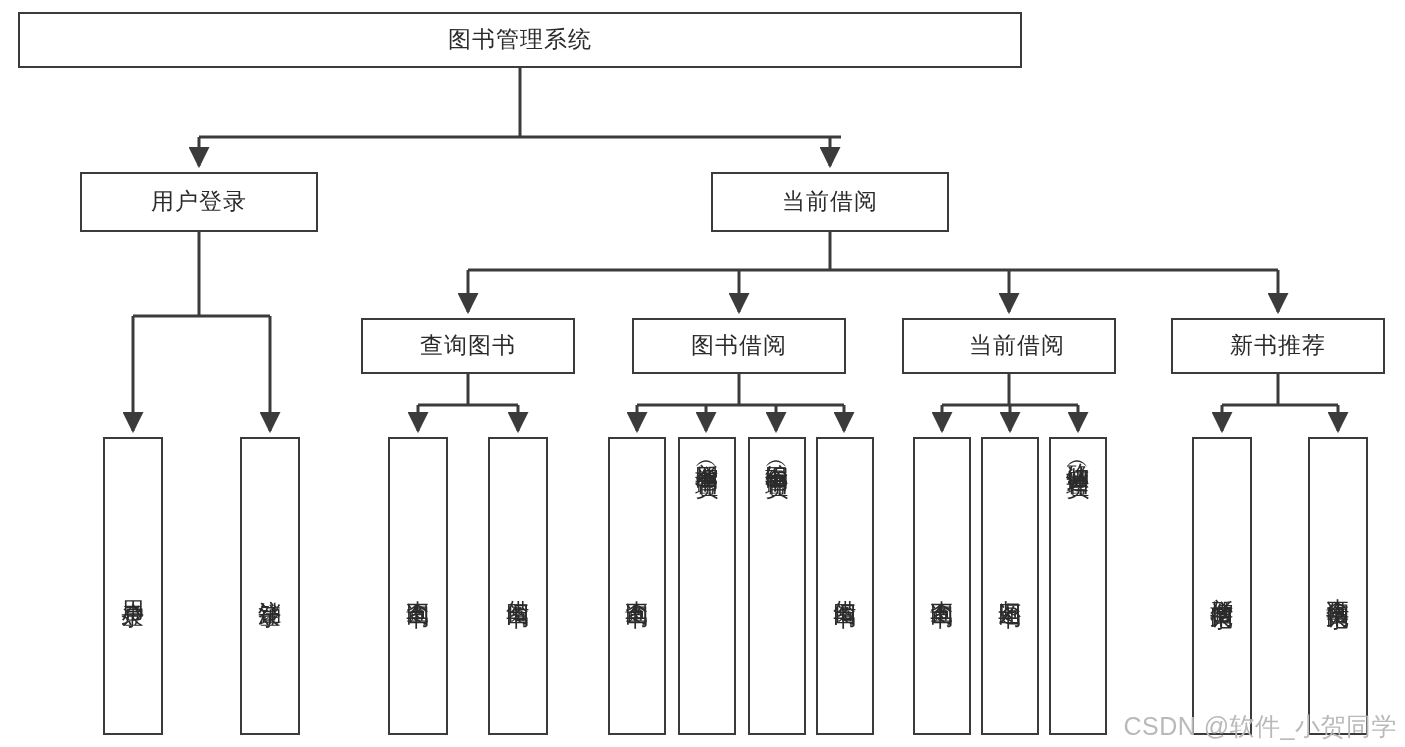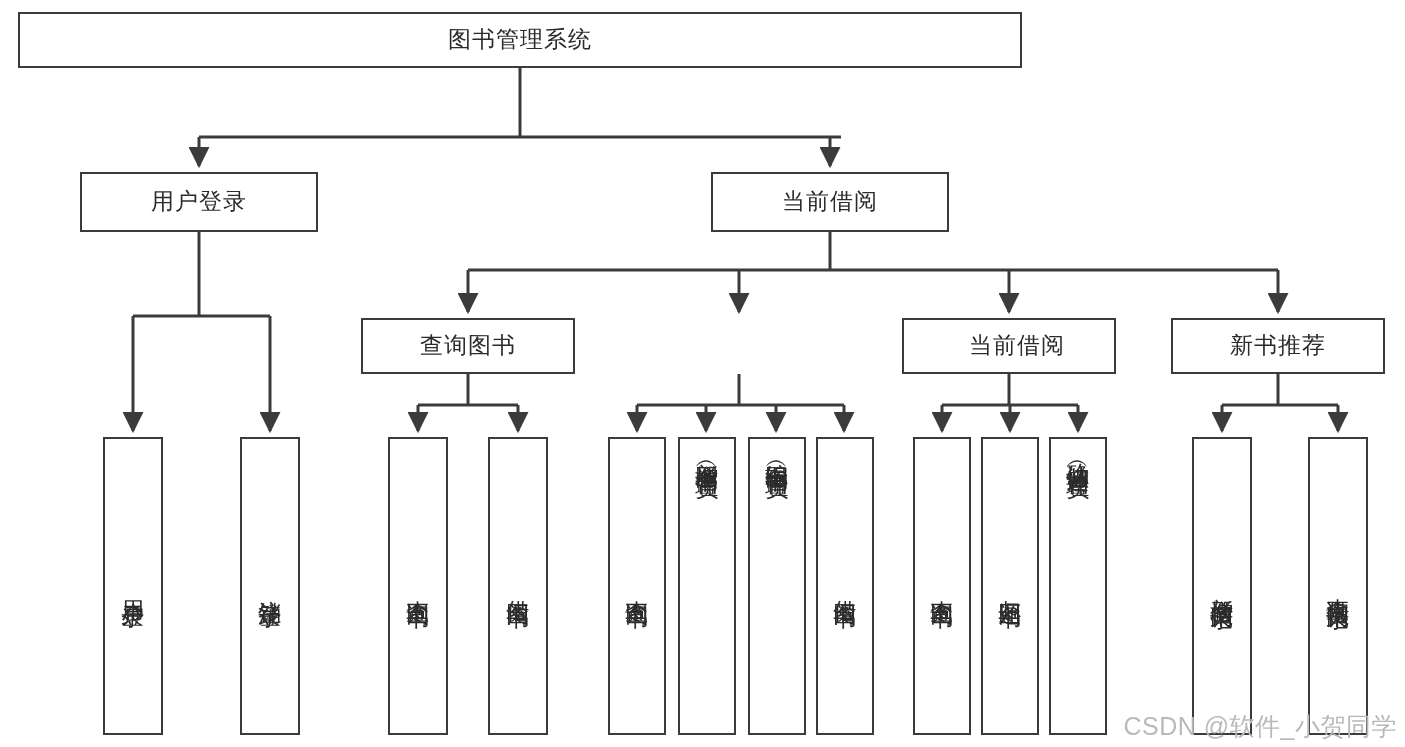--- a/index.html
+++ b/index.html
@@ -137,20 +137,23 @@
   </div>
 
   <div class="node h" style="left:711px;top:172px;width:238px;height:60px;">
     <span class="label">当前借阅</span>
   </div>
 
   <div class="node h" style="left:361px;top:318px;width:214px;height:56px;">
     <span class="label">查询图书</span>
   </div>
 
+  <div class="node h" style="left:632px;top:318px;width:214px;height:56px;">
+    <span class="label">图书借阅</span>
+  </div>
 
   <div class="node h" style="left:902px;top:318px;width:214px;height:56px;padding-left:16px;">
     <span class="label">当前借阅</span>
   </div>
 
   <div class="node h" style="left:1171px;top:318px;width:214px;height:56px;">
     <span class="label">新书推荐</span>
   </div>
 
   <div class="node v centered" style="left:103px;top:437px;width:60px;height:298px;">

